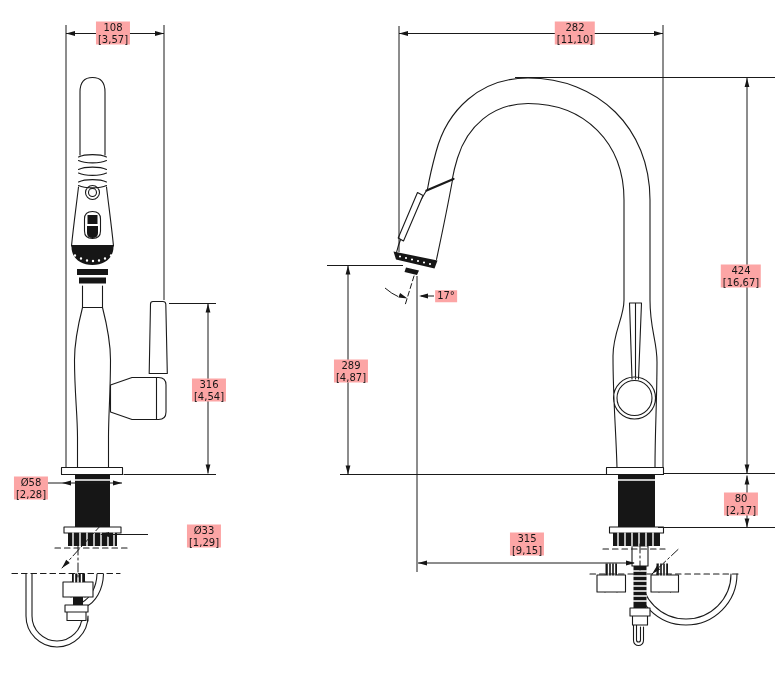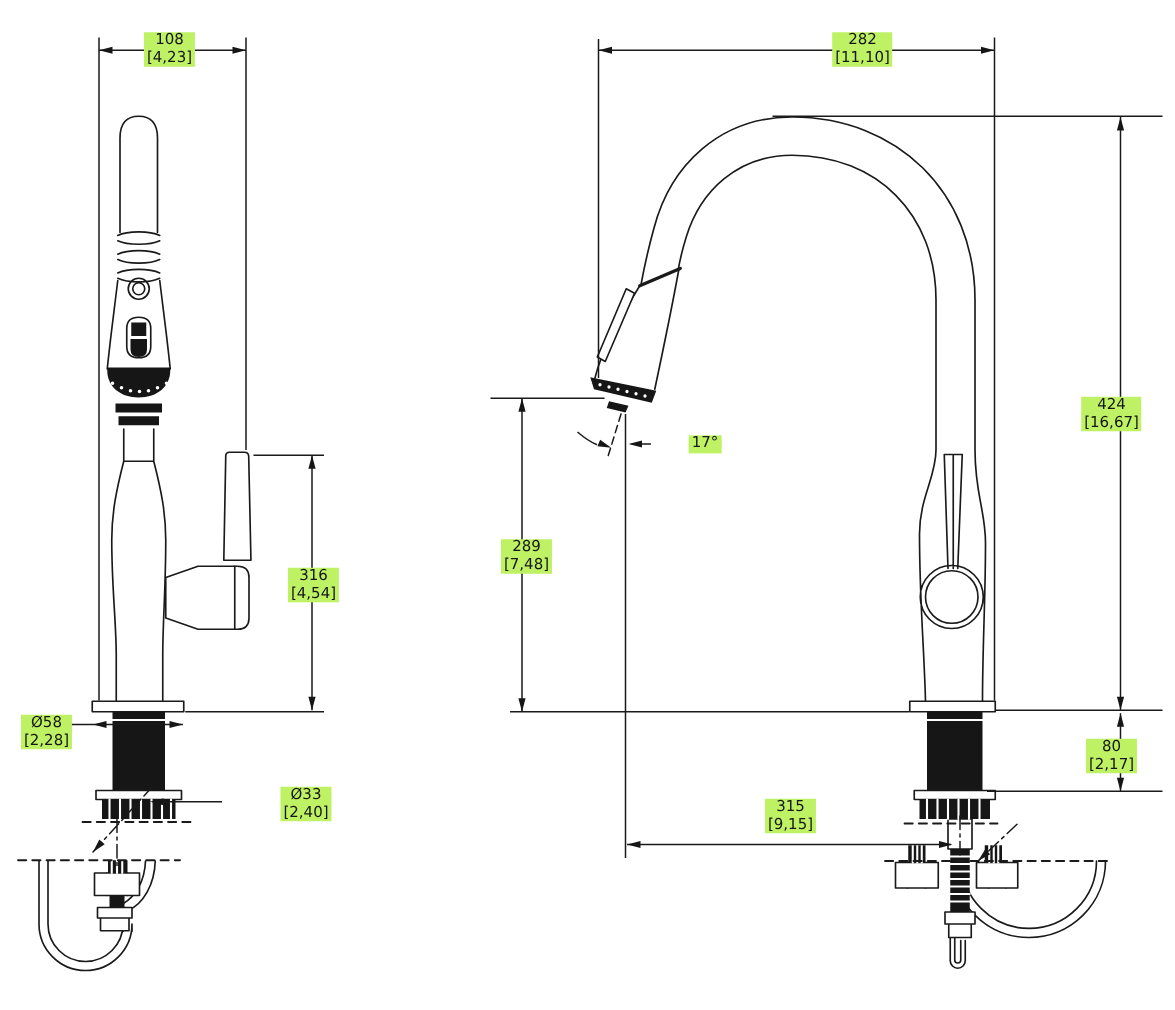--- a/index.html
+++ b/index.html
@@ -1,19 +1,19 @@
 <!DOCTYPE html>
 <html><head>
 <meta charset="utf-8">
 <style>
   html,body{margin:0;padding:0;background:#fff;}
   #canvas{position:relative;width:783px;height:673px;background:#ffffff;overflow:hidden;
           font-family:"DejaVu Sans","Liberation Sans",sans-serif;}
   #canvas svg{position:absolute;left:0;top:0;}
-  .dim{position:absolute;transform:translate(-50%,-50%);background:#bef264;color:#161616;
+  .dim{position:absolute;transform:translate(-50%,-50%);background:#fca5a5;color:#161616;
        text-align:center;font-size:10px;line-height:11.5px;white-space:nowrap;padding:0 2px;}
   .dim span{display:block;}
   .dim.single span{display:inline;}
 </style>
 </head>
 <body>
 
 <div id="canvas">
 
 <svg width="783" height="673" viewBox="0 0 783 673">
@@ -175,51 +175,51 @@
       M418,563 L427,560.6 L427,565.4 Z
       M635,563 L626,560.6 L626,565.4 Z
       M419,296 L428,293.6 L428,298.4 Z
       M407.5,298.5 L398.3,297.5 L400.1,293.1 Z
       M652,574 L660.1,569.5 L656.8,566.1 Z"></path>
   </g>
 </svg>
 
 <div class="dim" style="left:113px;top:33px;">
   <span>108</span>
-  <span>[4,23]</span>
+  <span>[3,57]</span>
 </div>
 <div class="dim" style="left:209px;top:390px;">
   <span>316</span>
   <span>[4,54]</span>
 </div>
 <div class="dim" style="left:31px;top:488px;">
   <span>Ø58</span>
   <span>[2,28]</span>
 </div>
 <div class="dim" style="left:167px;top:536px;margin-left:37px;">
   <span>Ø33</span>
-  <span>[2,40]</span>
+  <span>[1,29]</span>
 </div>
 <div class="dim" style="left:532px;top:33px;margin-left:43px;">
   <span>282</span>
   <span>[11,10]</span>
 </div>
 <div class="dim" style="left:741px;top:276px;">
   <span>424</span>
   <span>[16,67]</span>
 </div>
 <div class="dim" style="left:351px;top:371px;">
   <span>289</span>
-  <span>[7,48]</span>
+  <span>[4,87]</span>
 </div>
 <div class="dim" style="left:741px;top:504px;">
   <span>80</span>
   <span>[2,17]</span>
 </div>
 <div class="dim" style="left:527px;top:544px;">
   <span>315</span>
   <span>[9,15]</span>
 </div>
-<div class="dim single" style="left:470px;top:296px;">
+<div class="dim single" style="left:446px;top:296px;">
   <span>17°</span>
 </div>
 
 </div>
 
 </body></html>

